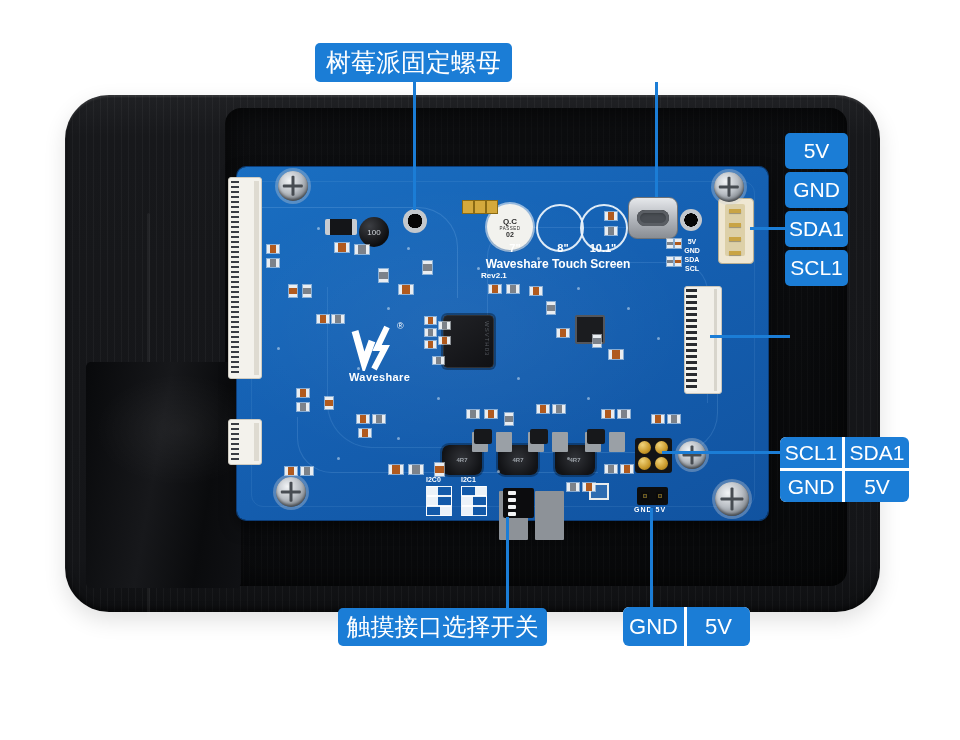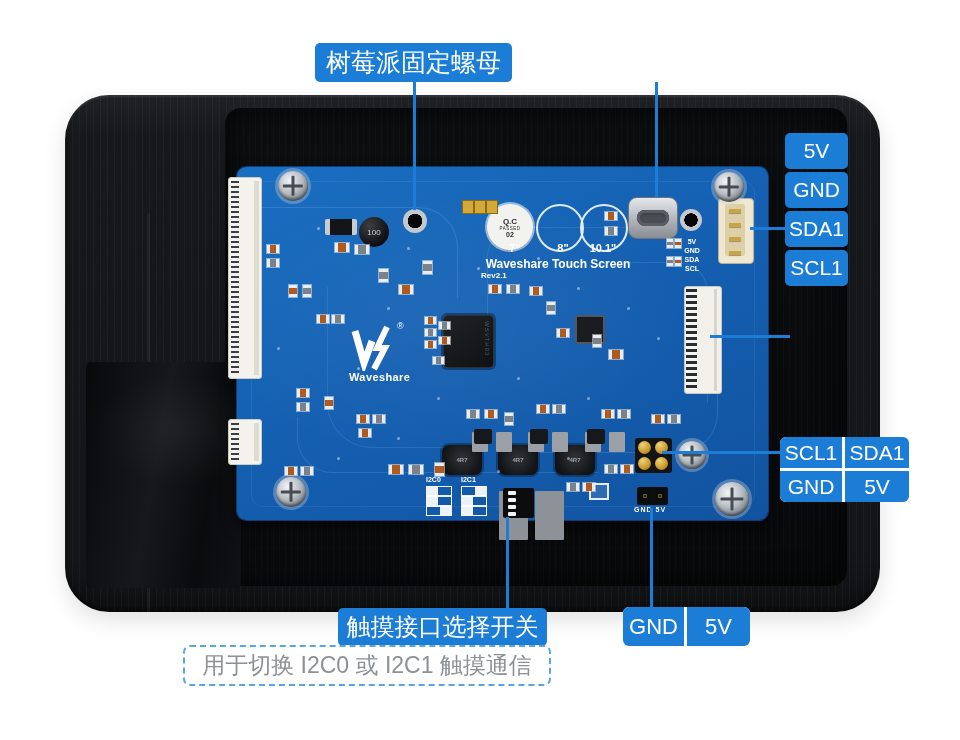--- a/index.html
+++ b/index.html
@@ -316,15 +316,14 @@
     <div class="cell">SDA1</div>
     <div class="cell">GND</div>
     <div class="cell">5V</div>
   </div>
 
   <div class="grid" style="left:623px;top:607px;grid-template-columns:61px 63px;grid-template-rows:39px;">
     <div class="cell" style="font-size:22px;">GND</div>
     <div class="cell" style="font-size:22px;">5V</div>
   </div>
 
-  <div class="note">用于切换 I2C0 或 I2C1 触摸通信</div>
 
 </div>
 
 </body></html>

